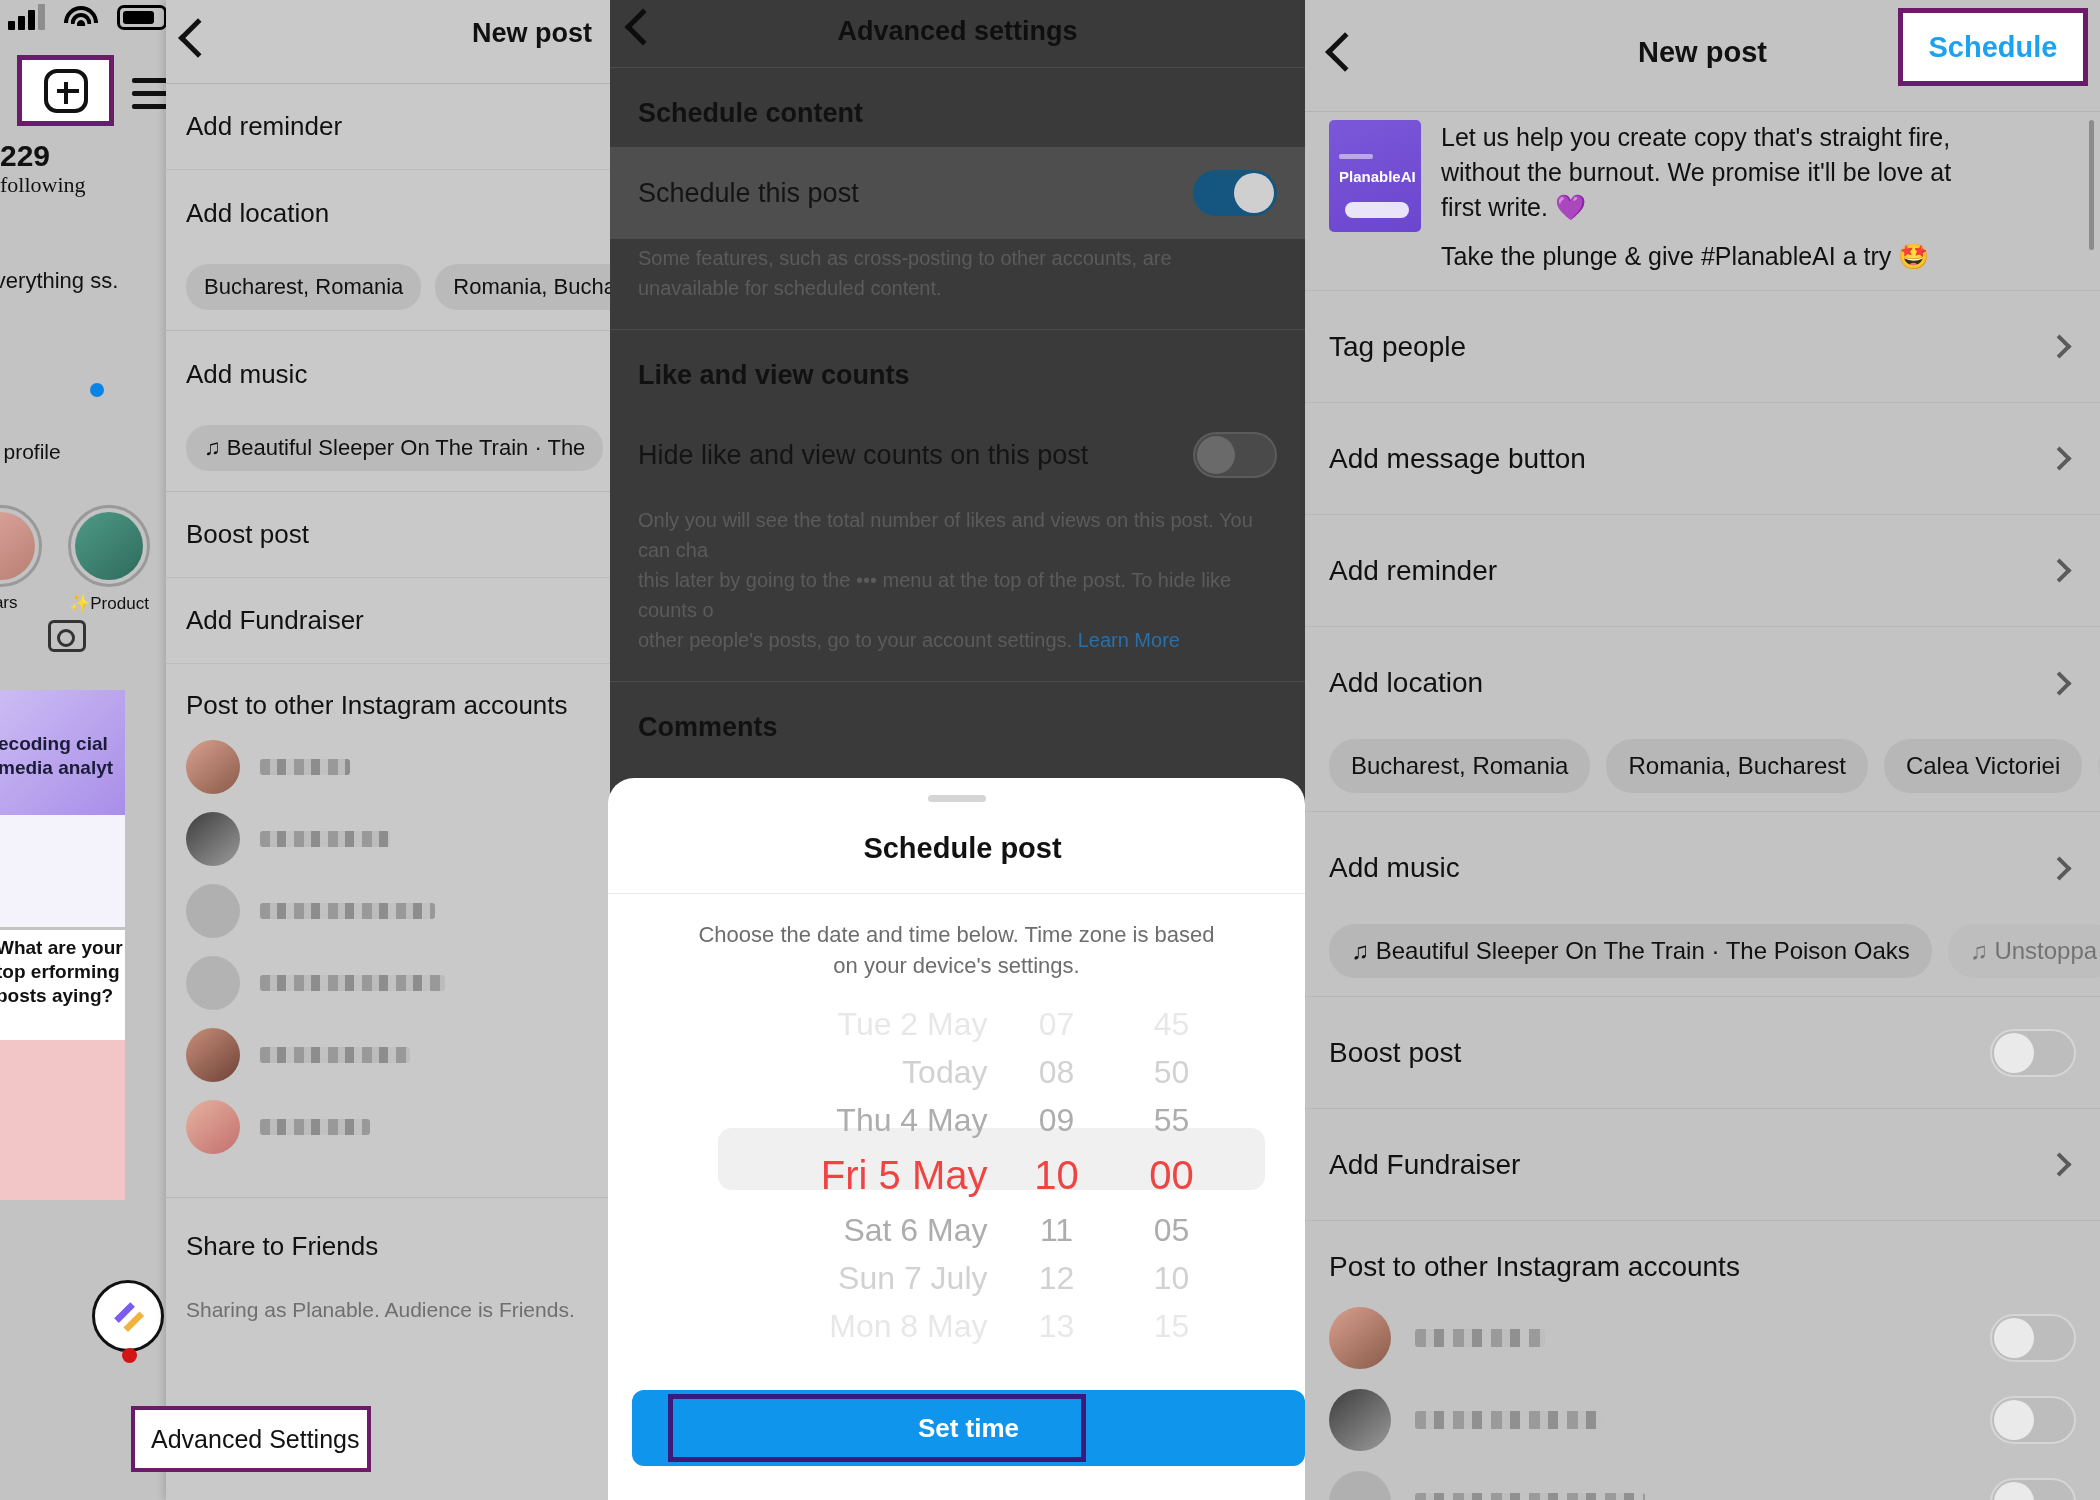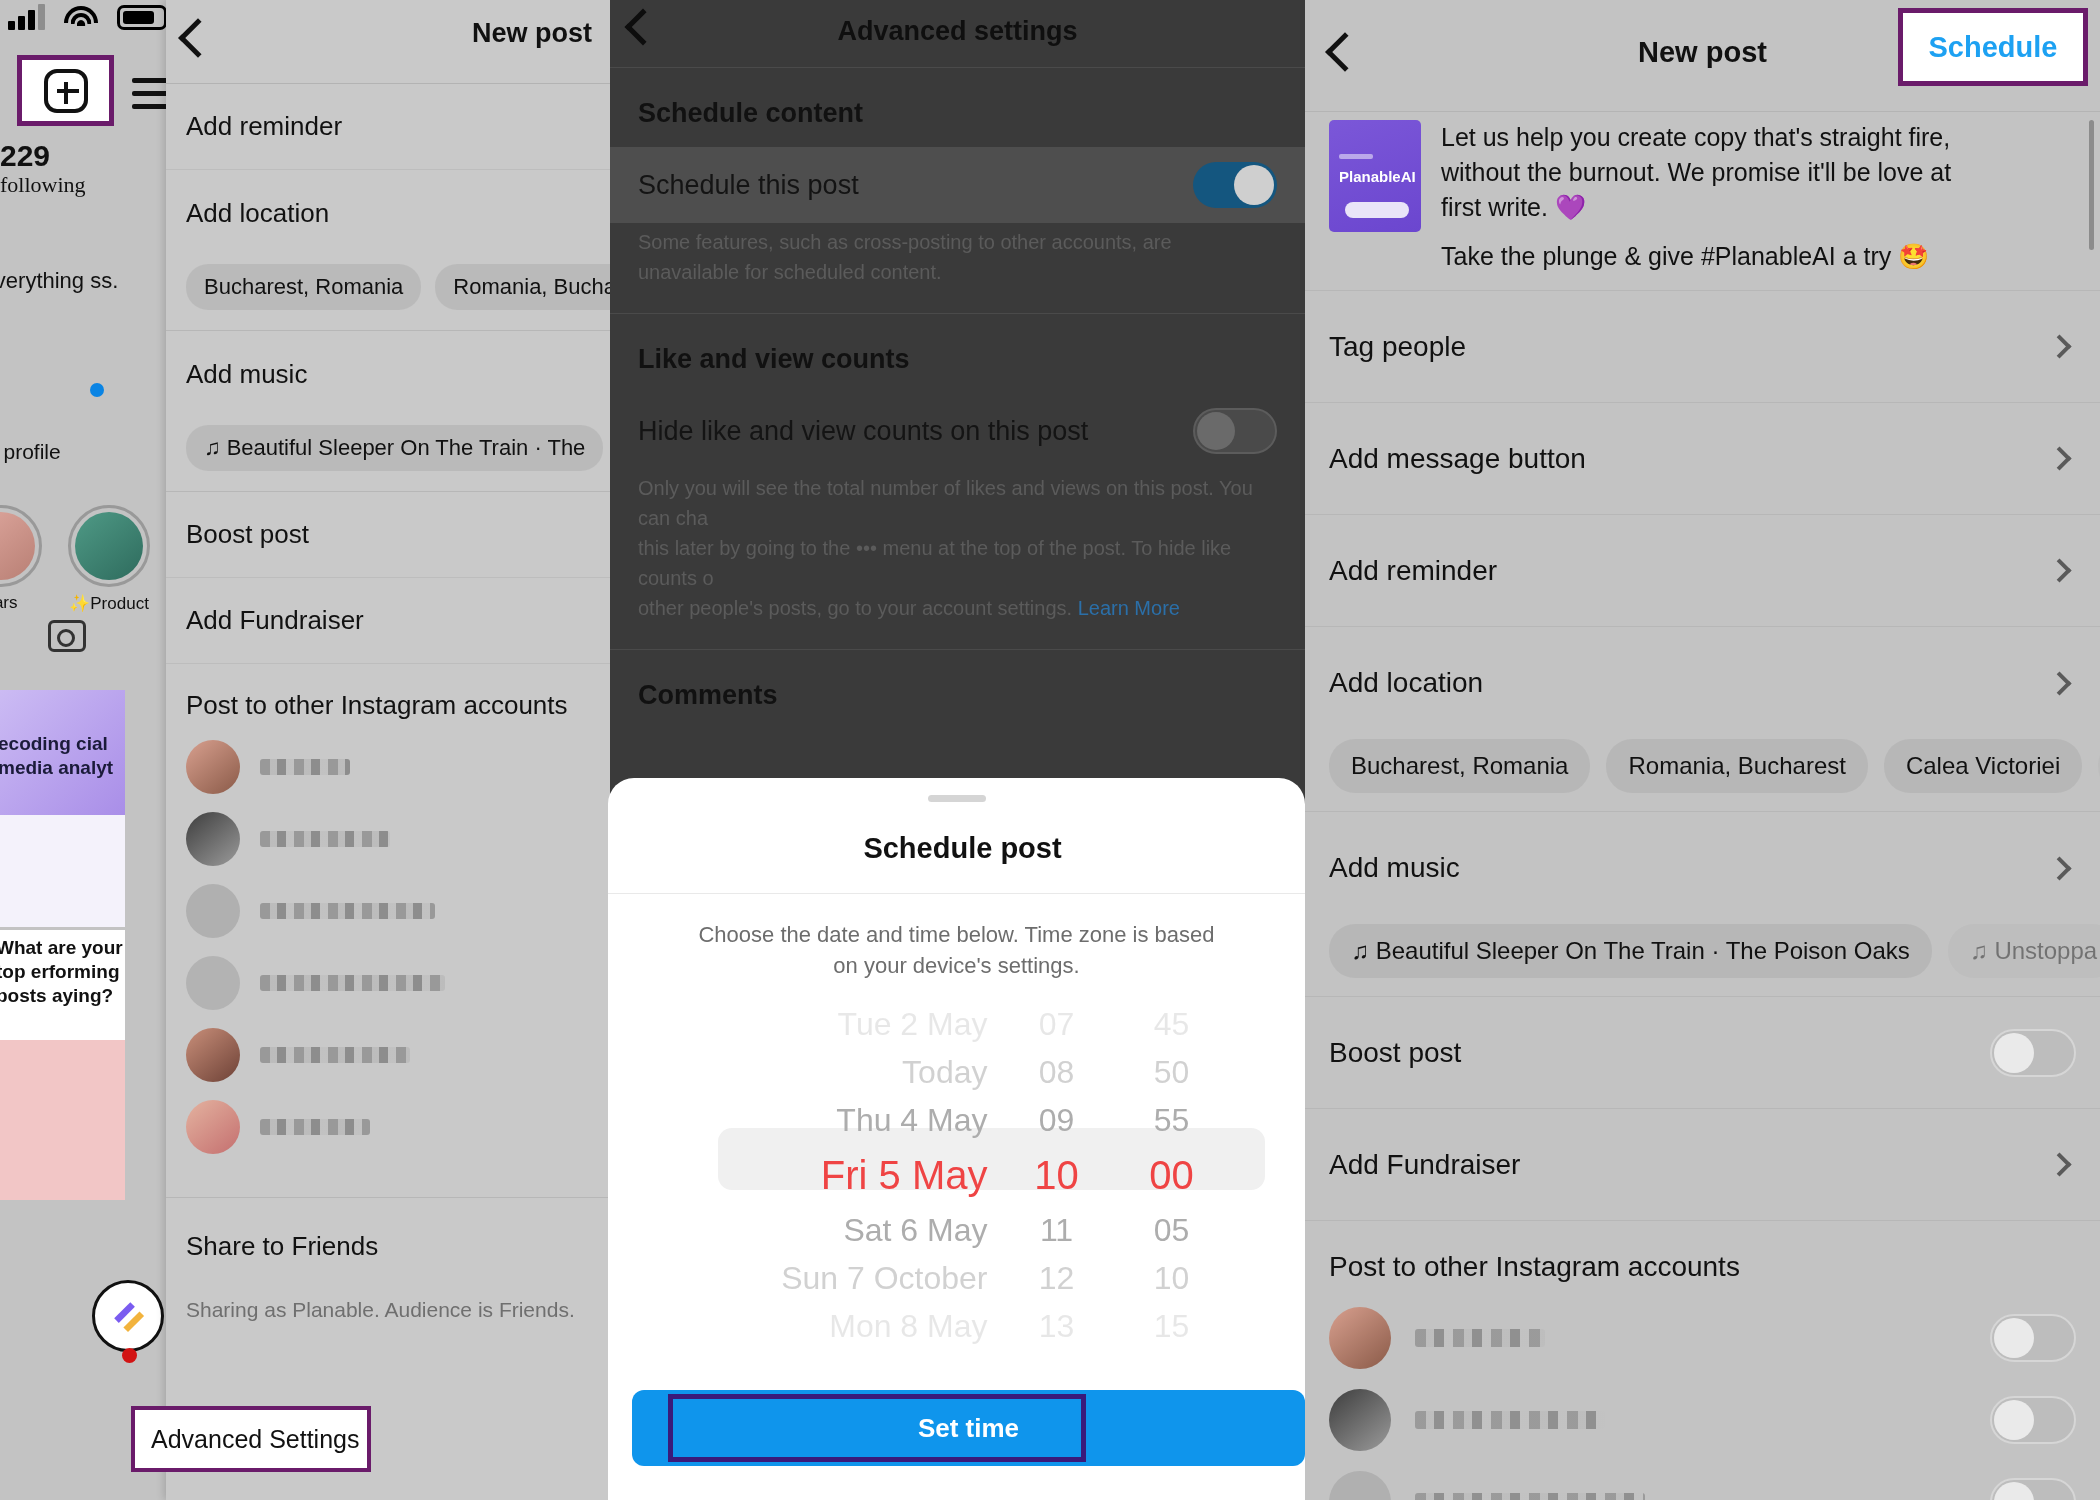--- a/index.html
+++ b/index.html
@@ -114,21 +114,21 @@
 
   
   .panel3 { position: absolute; left: 610px; top: 0; width: 695px; height: 1500px;
             background: #3a3a3a; color: #111; overflow: hidden; }
   .p3head { height: 68px; position: relative; border-bottom: 1px solid #4a4a4a; }
   .p3head .backchev { left: 20px; top: 14px; width: 26px; height: 26px;
                       border-left-color:#0d0d0d; border-bottom-color:#0d0d0d; }
   .p3title { text-align: center; line-height: 62px; font-size: 27px; font-weight: 700;
              color: #0f0f0f; }
   .p3sec { font-size: 27px; font-weight: 700; color: #111; padding: 30px 28px 18px; }
-  .p3row { height: 76px; display: flex; align-items: center; justify-content: space-between;
+  .p3row { height: 92px; display: flex; align-items: center; justify-content: space-between;
            padding: 0 28px; font-size: 27px; color: #141414; }
   .p3row.hl { background: #4e4e4e; }
   .p3note { font-size: 20px; color: #5b5b5b; line-height: 1.5; padding: 4px 28px 26px; }
   .p3note a { color: #2b6fa8; text-decoration: none; }
   .p3div { height: 1px; background: #4a4a4a; margin: 0 0px; }
   .toggleOn { width: 84px; height: 46px; border-radius: 24px; background: #14567f;
               position: relative; flex: 0 0 84px; }
   .toggleOn:after { content:""; position:absolute; right: 3px; top: 3px; width: 40px;
                     height: 40px; border-radius: 50%; background: #cfcfcf; }
   .toggleOff { width: 84px; height: 46px; border-radius: 24px; background: #4a4a4a;
@@ -397,21 +397,21 @@
 
     <div class="picker">
       <div class="pillsel"></div>
 
       <div class="pcol date">
         <div class="it f2">Tue 2 May</div>
         <div class="it f1">Today</div>
         <div class="it">Thu 4 May</div>
         <div class="it sel">Fri 5 May</div>
         <div class="it">Sat 6 May</div>
-        <div class="it f1">Sun 7 October</div>
+        <div class="it f1">Sun 7 July</div>
         <div class="it f2">Mon 8 May</div>
       </div>
 
       <div class="pcol hour">
         <div class="it f2">07</div>
         <div class="it f1">08</div>
         <div class="it">09</div>
         <div class="it sel">10</div>
         <div class="it">11</div>
         <div class="it f1">12</div>

